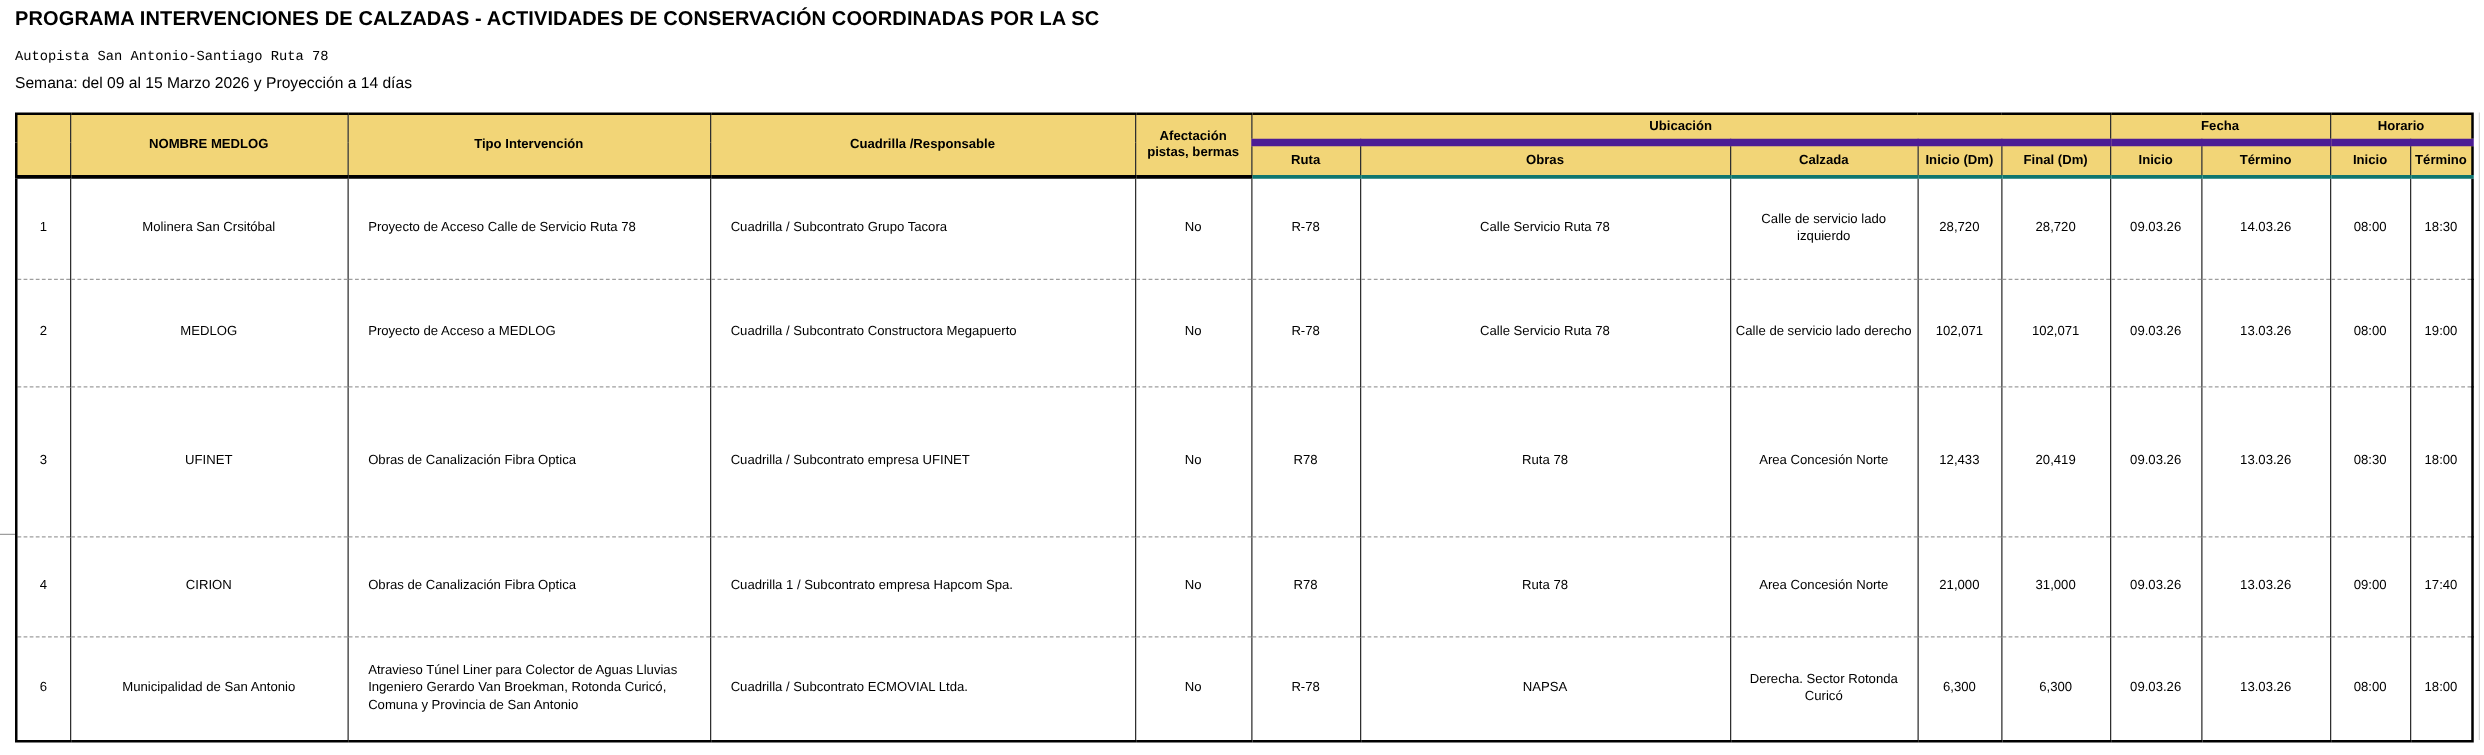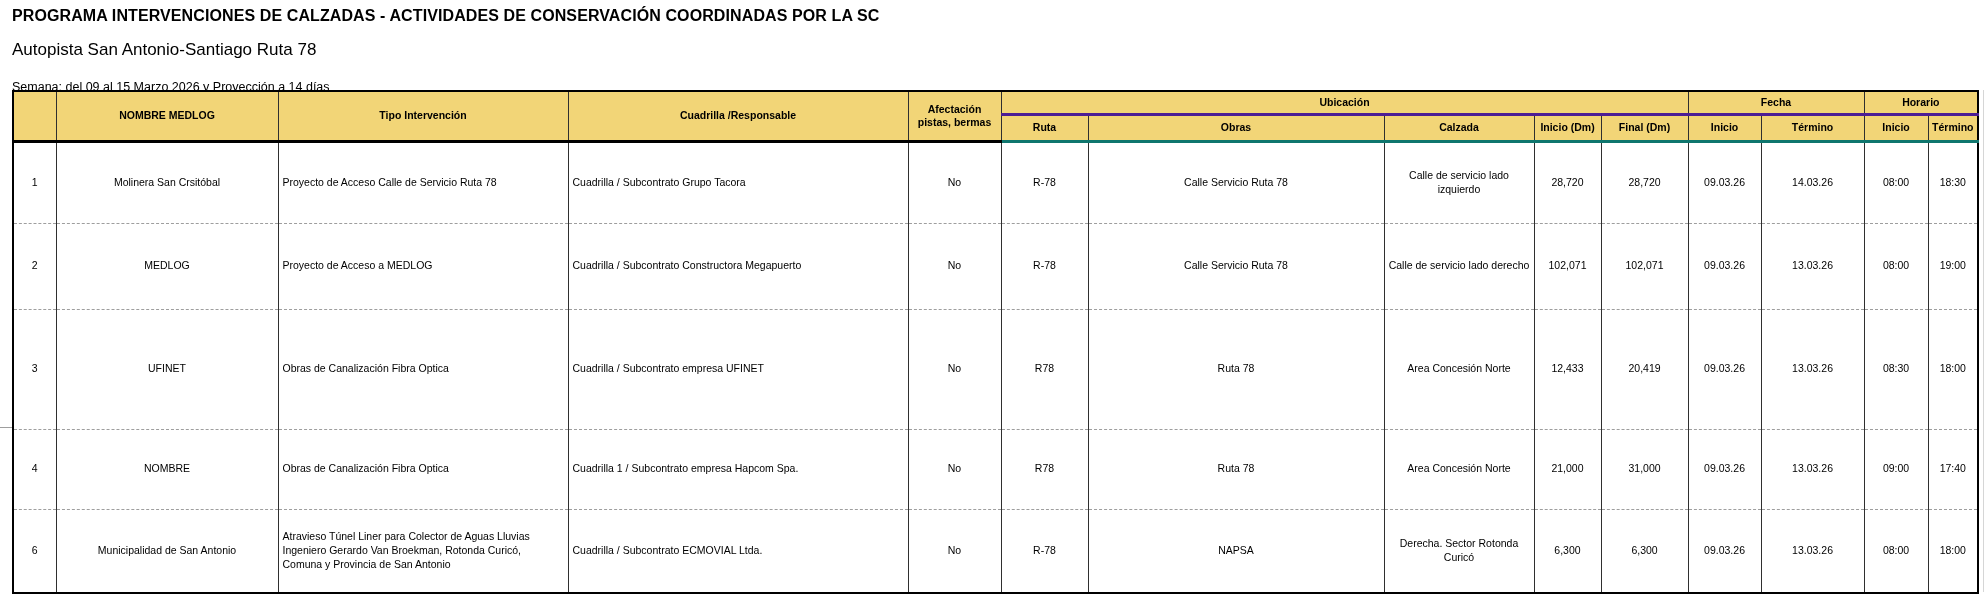--- a/index.html
+++ b/index.html
@@ -12,22 +12,22 @@
     color: #000000;
     overflow: hidden;
   }
   .title {
     padding-top: 7px;
     margin: 0 0 0 12px;
     font-size: 16px;
     font-weight: bold;
     letter-spacing: 0.1px;
   }
-  .subtitle1 { margin: 15px 0 0 12px; font-size: 17px; }
-  .subtitle2 { margin: 20px 0 0 12px;  font-size: 12.5px; }
+  .subtitle1 { margin: 15px 0 0 12px; font-size: 11px; font-family: Liberation Mono, monospace; }
+  .subtitle2 { margin: 7px 0 0 12px;  font-size: 12.5px; }
 
   table.schedule {
     position: absolute;
     left: 12px;
     top: 90px;
     width: 1965px;
     border-collapse: collapse;
     table-layout: fixed;
     border: 2px solid #000000;
     font-size: 10.5px;
@@ -46,36 +46,36 @@
     text-align: center;
     vertical-align: middle;
     border-left: 1px solid #2f2f2f;
     border-right: 1px solid #2f2f2f;
     border-top: 2px solid #000000;
     padding: 1px 2px;
     line-height: 1.25;
   }
   tr.hg { height: 23px; }
   tr.hs { height: 27px; }
-  tr.hg th[colspan] { border-bottom: 3px solid #4c1d95; }
+  tr.hg th[colspan] { border-bottom: 6px solid #4c1d95; }
   tr.hg th[rowspan] { border-bottom: 3px solid #000000; }
   tr.hs th { border-top: none; border-bottom: 3px solid #0f766e; }
 
   tbody td {
     border-left: 1px solid #2f2f2f;
     border-right: 1px solid #2f2f2f;
     border-top: 1px dashed #9e9e9e;
     vertical-align: middle;
     padding: 1px 2px;
     line-height: 1.3;
     background: #ffffff;
   }
   tbody tr:first-child td { border-top: none; }
   tbody tr:last-child td { border-bottom: 2px solid #000000; }
-  td.al { text-align: left; padding-left: 4px; padding-right: 4px; }
+  td.al { text-align: left; padding-left: 16px; padding-right: 4px; }
   td.ac { text-align: center; }
   tr.r0 { height: 82px; }
   tr.r1 { height: 86px; }
   tr.r2 { height: 120px; }
   tr.r3 { height: 80px; }
   tr.r4 { height: 84px; }
 
   .page-break-tick {
     position: absolute;
     left: 0; top: 427px;
@@ -185,21 +185,21 @@
           <td class="ac">Area Concesión Norte</td>
           <td class="ac">12,433</td>
           <td class="ac">20,419</td>
           <td class="ac">09.03.26</td>
           <td class="ac">13.03.26</td>
           <td class="ac">08:30</td>
           <td class="ac">18:00</td>
         </tr>
         <tr class="r3">
           <td class="ac">4</td>
-          <td class="ac">NOMBRE</td>
+          <td class="ac">CIRION</td>
           <td class="al">Obras de Canalización Fibra Optica</td>
           <td class="al">Cuadrilla 1 / Subcontrato empresa Hapcom Spa.</td>
           <td class="ac">No</td>
           <td class="ac">R78</td>
           <td class="ac">Ruta 78</td>
           <td class="ac">Area Concesión Norte</td>
           <td class="ac">21,000</td>
           <td class="ac">31,000</td>
           <td class="ac">09.03.26</td>
           <td class="ac">13.03.26</td>

